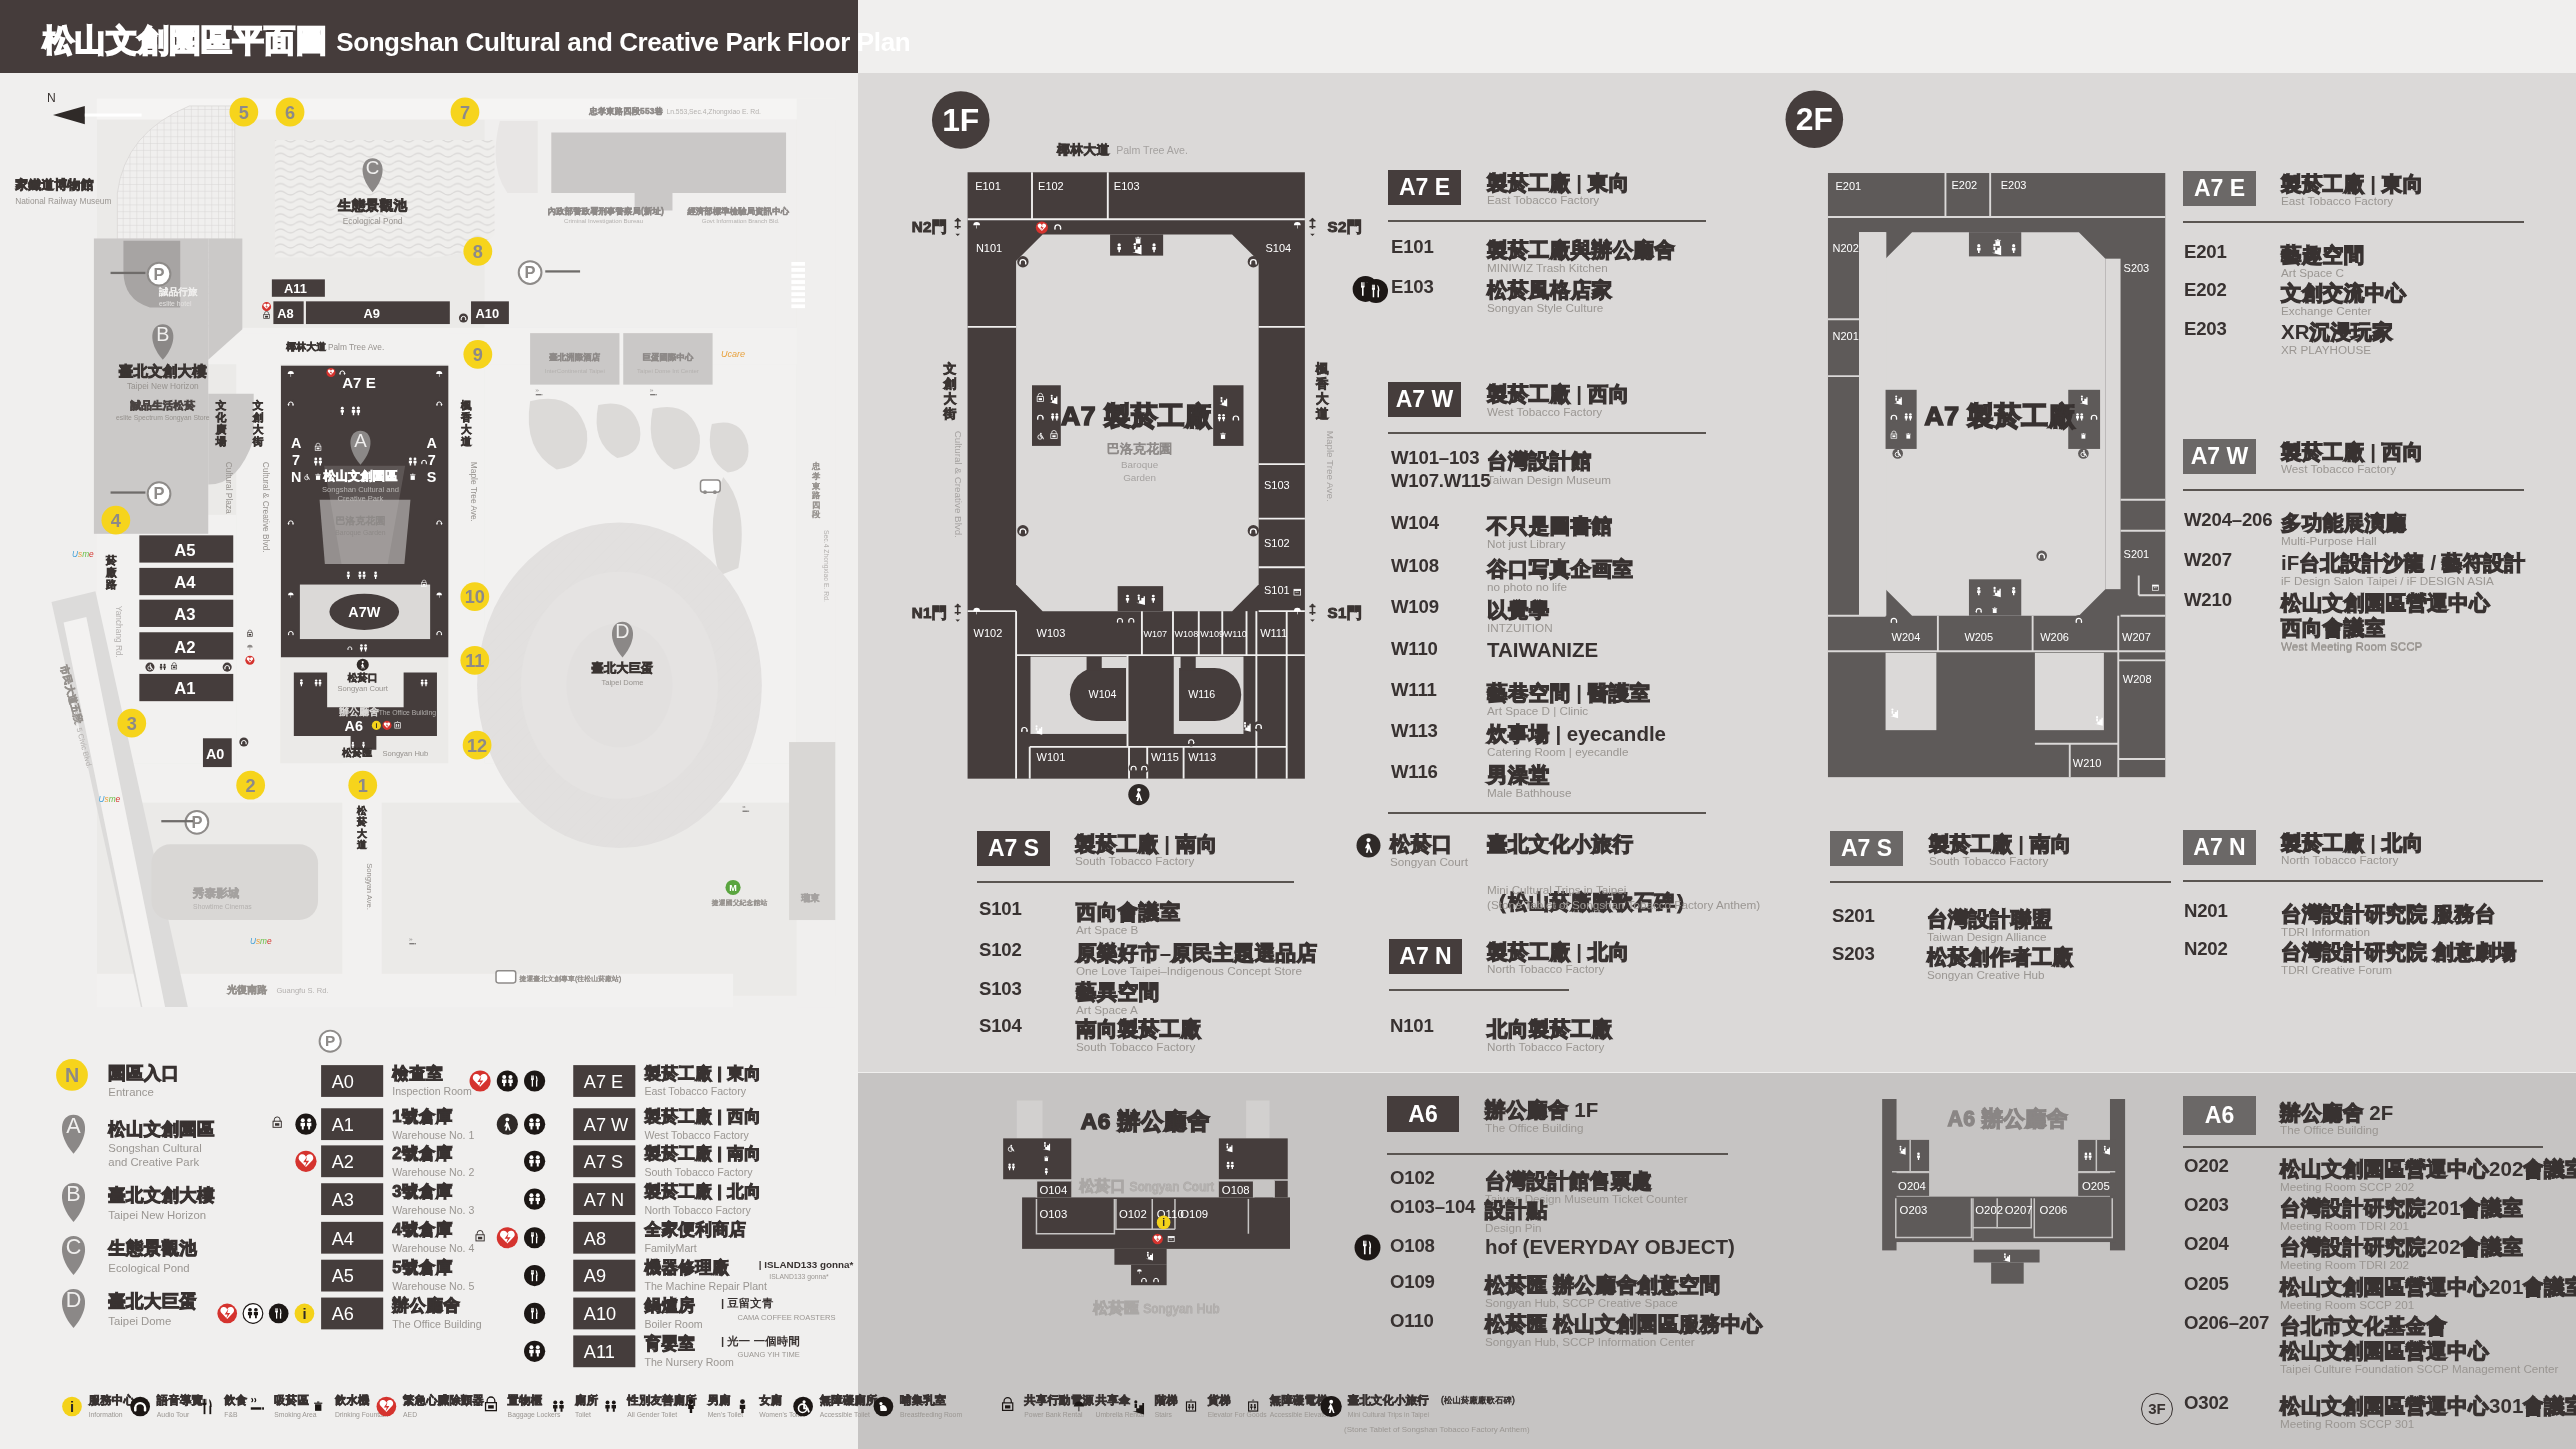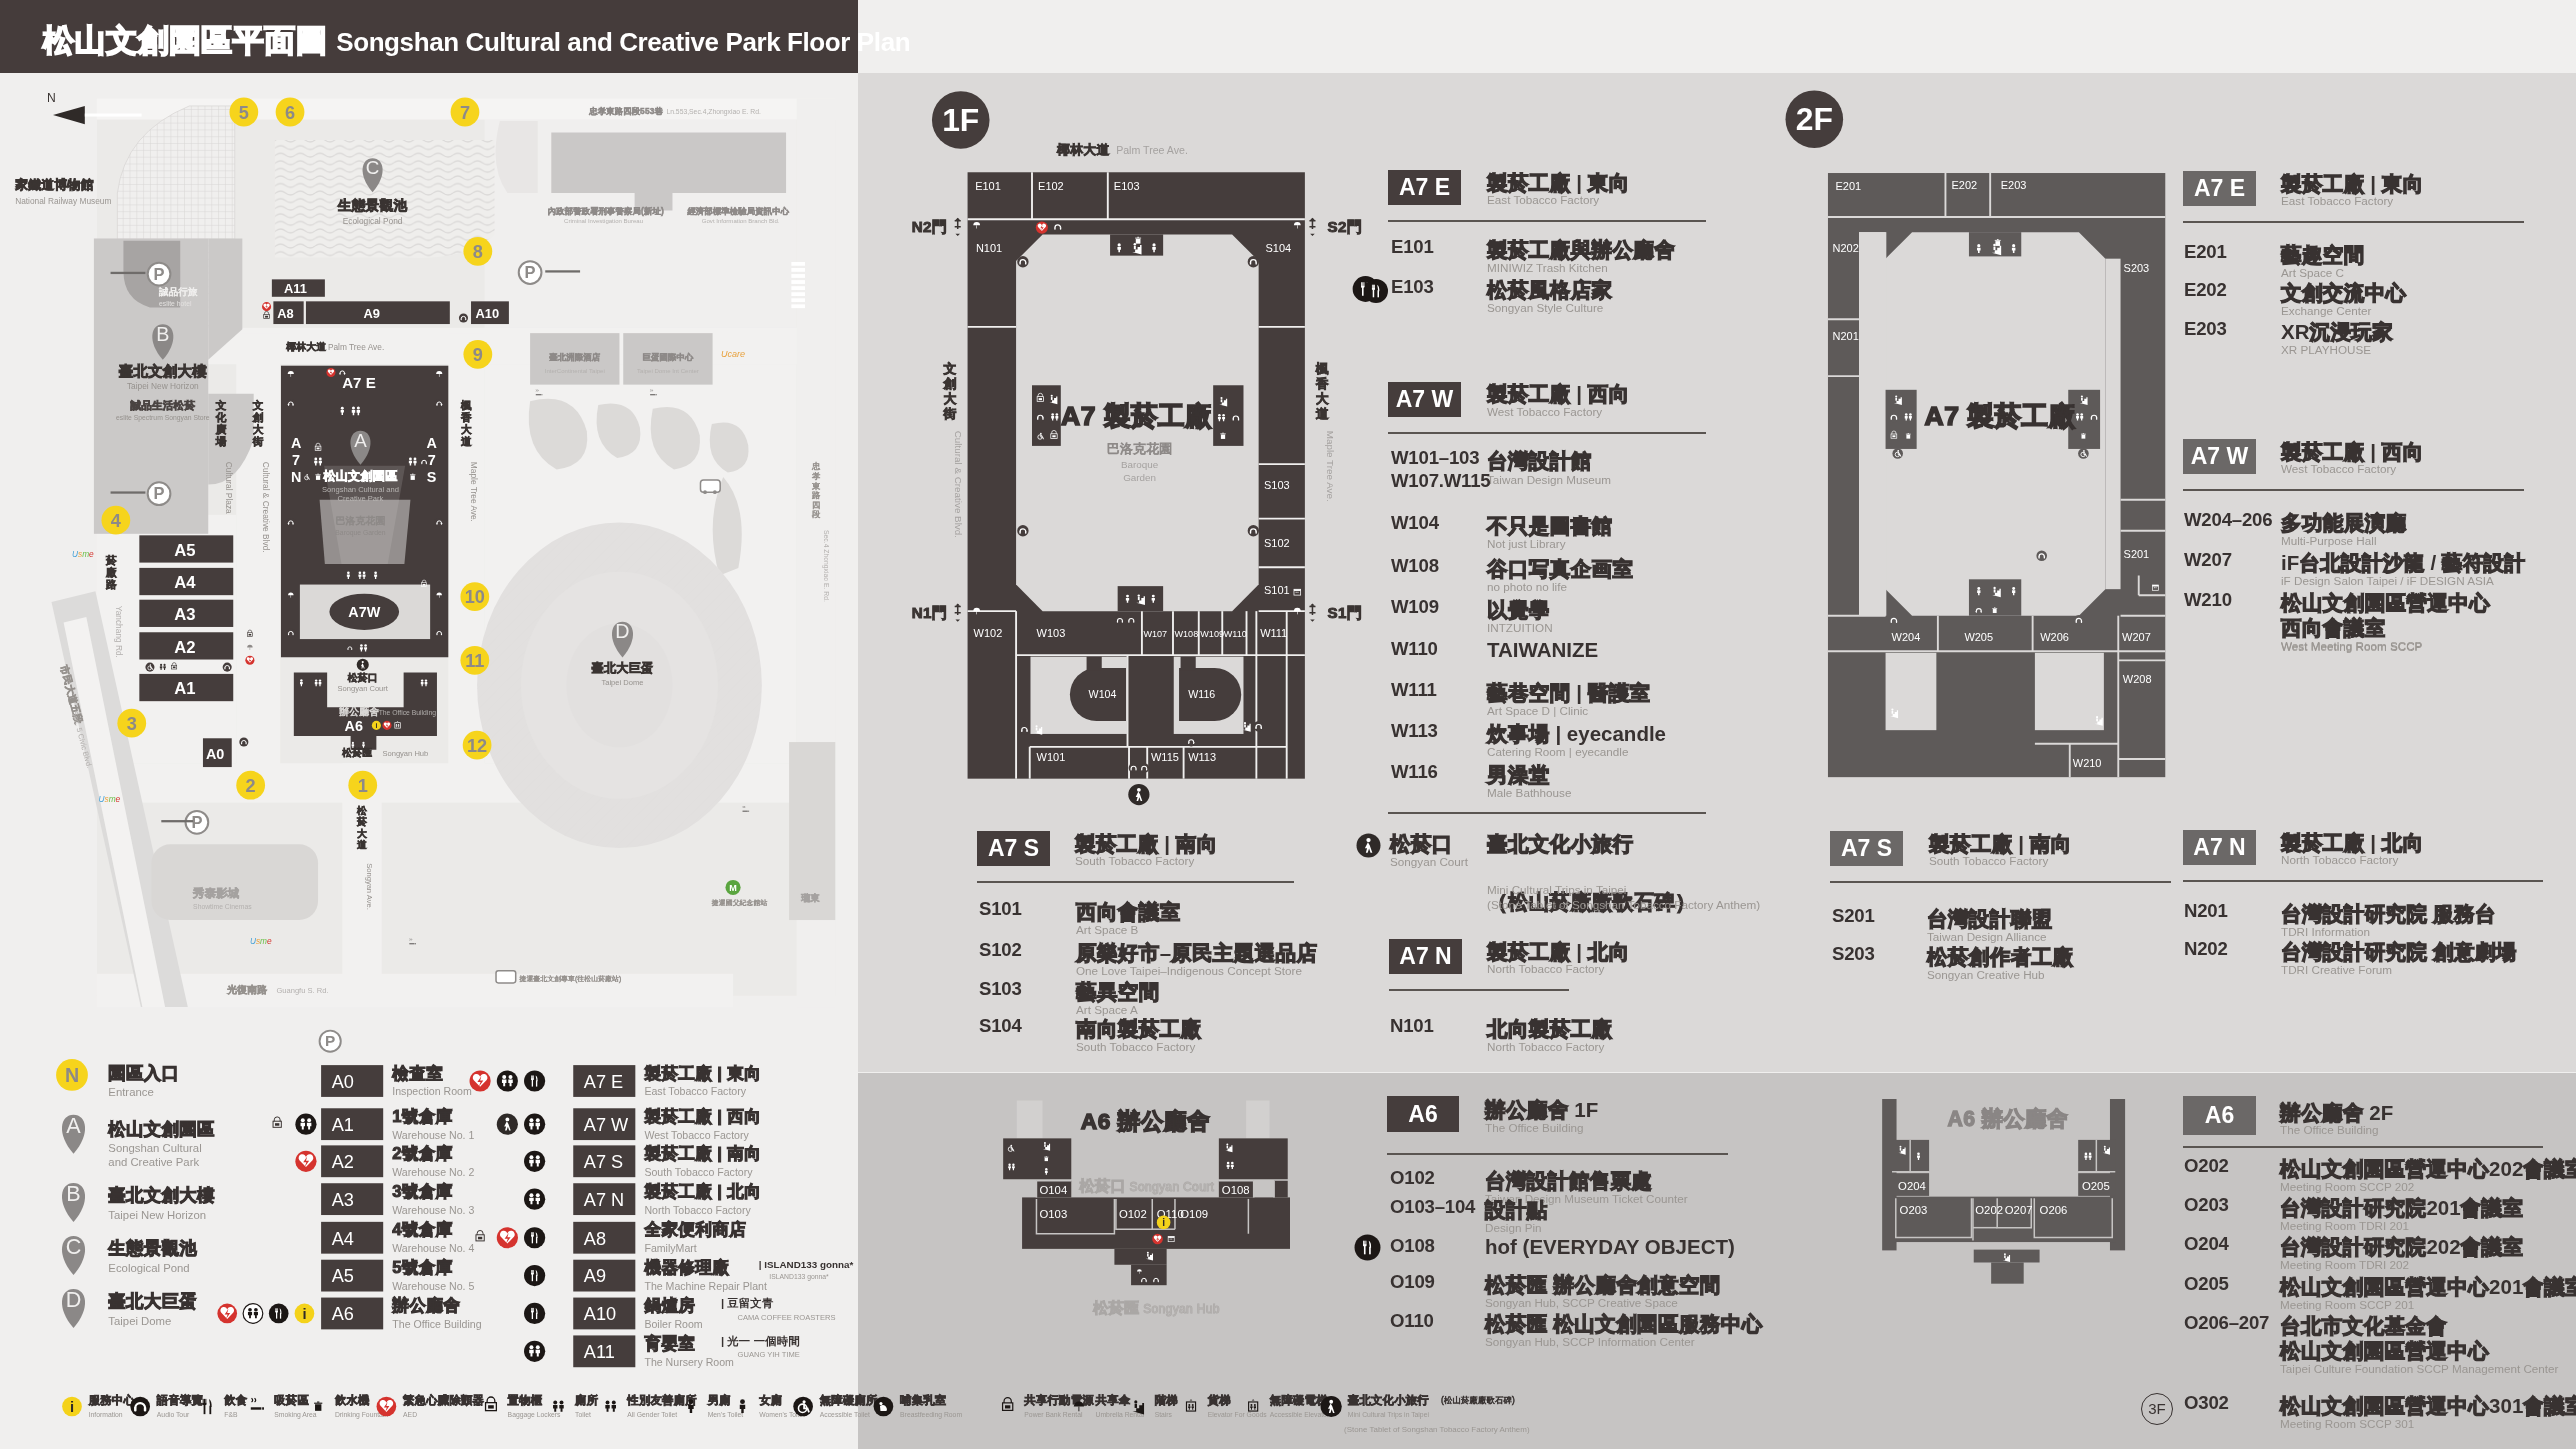--- a/index.html
+++ b/index.html
@@ -1149,21 +1149,21 @@
 
 <div class="abs code" style="left:2184px;top:1312px">O206–207</div>
 <div class="abs nm" style="left:2280px;top:1312px"><span class="cj">台北市文化基金會</span></div>
 <div class="abs nm" style="left:2280px;top:1337px"><span class="cj">松山文創園區營運中心</span></div>
 <div class="abs sub" style="left:2280px;top:1362px">Taipei Culture Foundation SCCP Management Center</div>
 
 <div class="abs code" style="left:2184px;top:1392px">O302</div>
 <div class="abs nm" style="left:2280px;top:1392px"><span class="cj">松山文創園區營運中心</span>301<span class="cj">會議室</span></div>
 <div class="abs sub" style="left:2280px;top:1417px">Meeting Room SCCP 301</div>
 
-<div class="abs" style="left:2141px;top:1393px;width:30px;height:30px;border:1.5px solid #383231;border-radius:50%;text-align:center;line-height:30px;font-size:15px;font-weight:normal;color:#383231">3F</div>
+<div class="abs" style="left:2141px;top:1393px;width:30px;height:30px;border:1.5px solid #383231;border-radius:50%;text-align:center;line-height:30px;font-size:15px;font-weight:bold;color:#383231">3F</div>
     <svg class="abs" style="left:0;top:1053px" width="858" height="396" viewBox="0 1390 1133 523">
       <circle cx="95" cy="1419" r="21" fill="#f6d41c"></circle>
       <text x="95" y="1428.36" text-anchor="middle" font-size="26" font-weight="bold" fill="#8d8a88">N</text>
       <text x="143" y="1424" font-size="23" font-weight="bold" fill="#383231" class="cj" stroke="#383231" stroke-width="1.43" paint-order="stroke">園區入口</text>
       <text x="143" y="1447" font-size="15" fill="#9a9692">Entrance</text>
       <path d="M 97 1523.12 C 74.0 1496.9 79.52 1471.6 97 1471.6 C 114.48 1471.6 120.0 1496.9 97 1523.12 Z" fill="#8b8887"></path>
       <text x="97" y="1495.52" text-anchor="middle" font-size="28.52" fill="#f0efee" font-family="Liberation Sans,sans-serif">A</text>
       <text x="143" y="1498" font-size="23" font-weight="bold" fill="#383231" class="cj" stroke="#383231" stroke-width="1.43" paint-order="stroke">松山文創園區</text>
       <text x="143" y="1521" font-size="15" fill="#9a9692">Songshan Cultural</text>
       <text x="143" y="1539" font-size="15" fill="#9a9692">and Creative Park</text>

